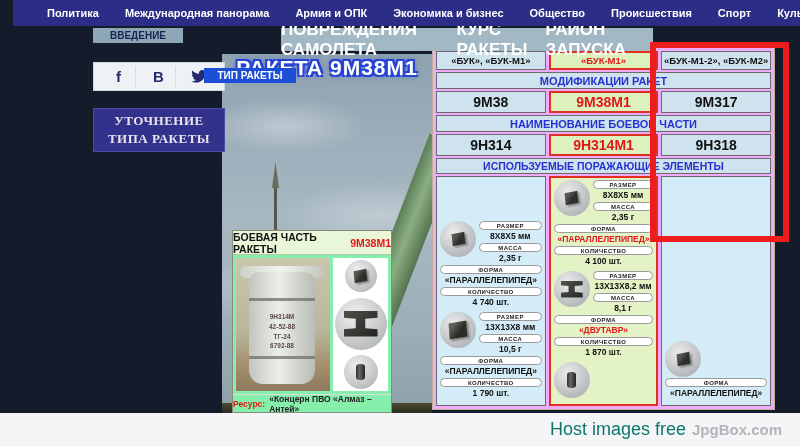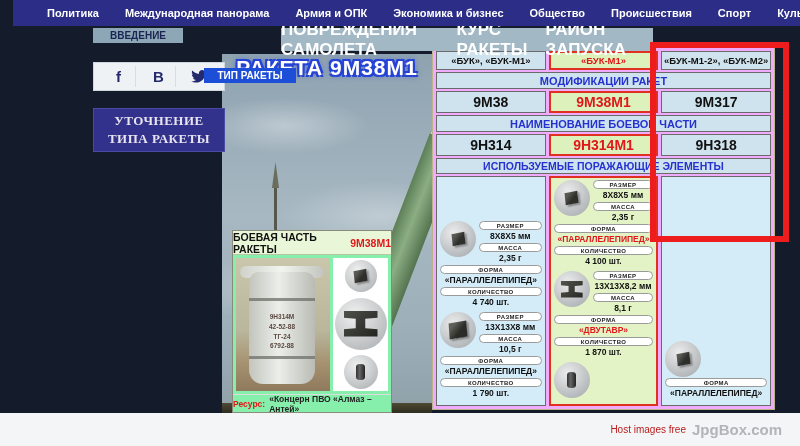--- a/index.html
+++ b/index.html
@@ -141,21 +141,21 @@
   .val.red { color:#e01818; }
 
   
   .red-rect { position:absolute; left:650px; top:42px; width:139px; height:200px;
               border:6px solid #ee1c1c; z-index:40; pointer-events:none; }
 
   
   .footer { position:absolute; left:0; top:413px; width:800px; height:33px;
             background:#f4f5f6; z-index:20; display:flex; align-items:center;
             justify-content:flex-end; padding-right:18px; gap:6px; }
-  .footer .f-txt { color:#b91c1c; font-size:10px; }
+  .footer .f-txt { color:#0f766e; font-size:18px; }
   .footer .f-brand { color:#b3b3b8; font-size:15px; font-weight:bold; cursor:pointer; }
 </style>
 </head>
 <body>
 
 <div class="topnav">
   <span>Политика</span>
   <span>Международная панорама</span>
   <span>Армия и ОПК</span>
   <span>Экономика и бизнес</span>

